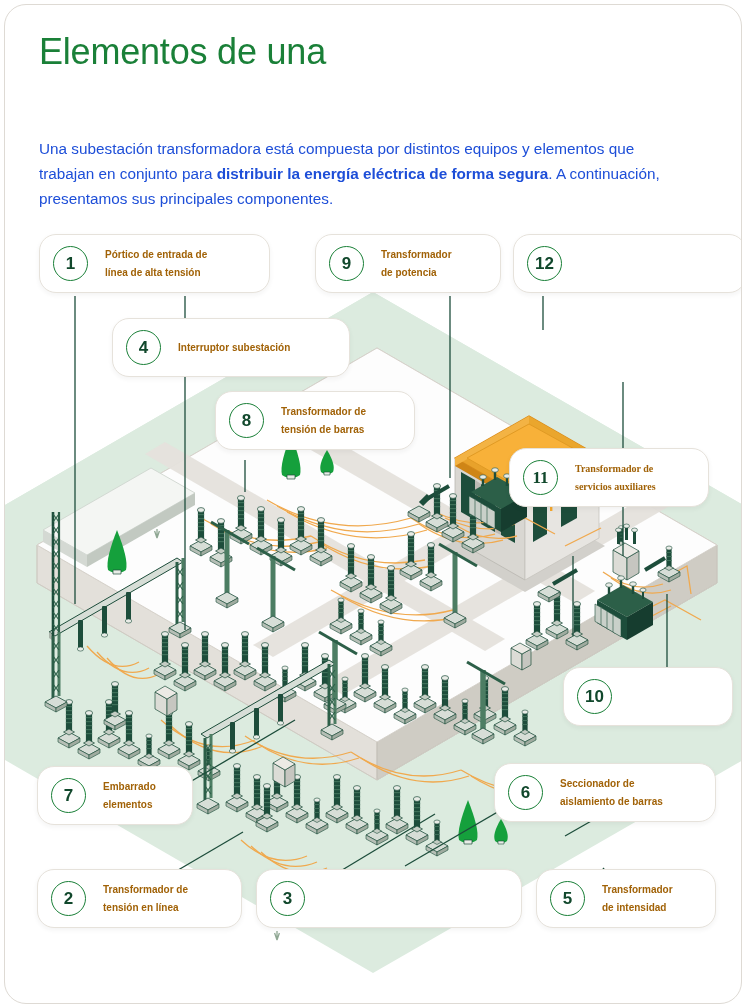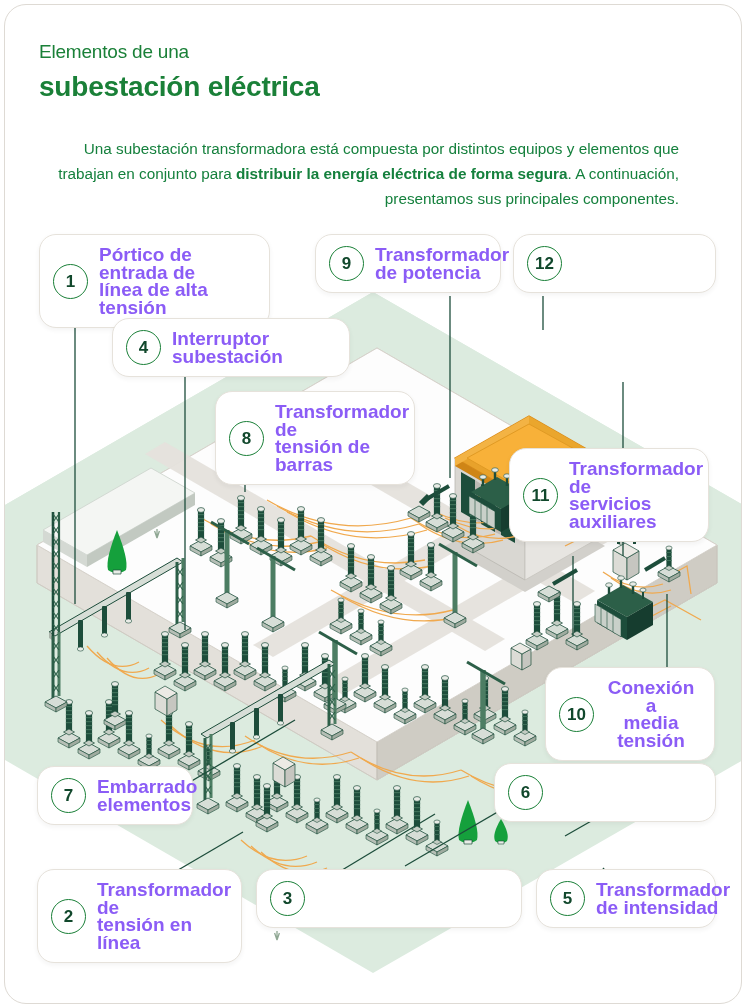--- a/index.html
+++ b/index.html
@@ -5,52 +5,51 @@
   html,body{margin:0;padding:0;background:#ffffff;}
   body{width:746px;height:1008px;overflow:hidden;
        font-family:"Liberation Sans","DejaVu Sans",sans-serif;}
 
   #card{position:absolute;left:4px;top:4px;width:738px;height:1000px;
         background:#fff;border:1px solid #dedad4;border-radius:22px;
         overflow:hidden;box-sizing:border-box;}
 
   
   #header{position:absolute;left:34px;top:30px;width:660px;}
-  .t-line1{font-size:19px;line-height:34px;color:#1a8038;font-weight:400;
+  .t-line1{font-size:36px;line-height:34px;color:#1a8038;font-weight:400;
            letter-spacing:-0.2px;}
   .t-line2{font-size:28px;line-height:36px;color:#1a8038;font-weight:700;
            letter-spacing:-0.2px;}
   #intro{position:absolute;left:34px;top:131px;width:640px;
-         font-size:15.3px;line-height:25px;color:#15803d;text-align:right;}
+         font-size:15.3px;line-height:25px;color:#1d4ed8;}
   #intro b{font-weight:700;}
 
   
   #illus{position:absolute;left:0;top:195px;width:738px;height:805px;}
   #illus svg{display:block;}
 
   
   .callout{position:absolute;display:flex;align-items:center;gap:11px;
            background:#ffffff;border:1px solid #e6e2db;border-radius:17px;
            padding:11px 17px 11px 13px;box-sizing:border-box;
            box-shadow:0 2px 5px rgba(40,40,40,.055);}
   .cnum{flex:none;width:33px;height:33px;border-radius:50%;
         border:1.7px solid #1a8038;color:#11482c;
         display:flex;align-items:center;justify-content:center;
         font-size:17px;font-weight:700;line-height:1;}
-  .clabel{color:#8b5cf6;font-size:19px;line-height:17.5px;
-          font-weight:600;white-space:pre-line;}
+  .clabel{color:#a16207;font-size:10px;line-height:17.5px;
+          font-weight:600;white-space:pre-line;margin-left:6px;}
 </style>
 </head>
 <body>
 
 <div id="card">
 
   <div id="header">
     <div class="t-line1">Elementos de una</div>
-    <div class="t-line2">subestación eléctrica</div>
   </div>
 
   <div id="intro"><span>Una subestación transformadora está compuesta por distintos equipos y elementos que trabajan en conjunto para </span><b>distribuir la energía eléctrica de forma segura</b><span>. A continuación, presentamos sus principales componentes.</span></div>
 
   <div id="illus">
   <svg width="738" height="805" viewBox="0 0 738 805" xmlns="http://www.w3.org/2000/svg">
     <defs>
 
       <g id="ins">
         <rect x="-3.1" y="-30" width="6.2" height="30" fill="#1d4d3b"></rect>
@@ -557,55 +556,55 @@
     <div class="clabel">Pórtico de entrada de
 línea de alta tensión</div>
   </div>
 
   <div class="callout" style="left:310px;top:229px;width:186px;">
     <div class="cnum">9</div>
     <div class="clabel">Transformador
 de potencia</div>
   </div>
 
-  <div class="callout" style="left:508px;top:229px;width:203px;align-items:flex-end;">
+  <div class="callout" style="left:508px;top:229px;width:233px;align-items:flex-end;">
     <div class="cnum">12</div>
   </div>
 
   <div class="callout" style="left:107px;top:313px;width:238px;">
     <div class="cnum">4</div>
     <div class="clabel">Interruptor subestación</div>
   </div>
 
   <div class="callout" style="left:210px;top:386px;width:200px;">
     <div class="cnum">8</div>
     <div class="clabel">Transformador de
 tensión de barras</div>
   </div>
 
-  <div class="callout" style="left:504px;top:443px;width:200px;">
+  <div class="callout" style="left:504px;top:443px;width:200px;font-family:Liberation Serif, serif;">
     <div class="cnum">11</div>
     <div class="clabel">Transformador de
 servicios auxiliares</div>
   </div>
 
-  <div class="callout" style="left:540px;top:662px;width:170px;text-align:center;">
+  <div class="callout" style="left:558px;top:662px;width:170px;">
     <div class="cnum">10</div>
-    <div class="clabel">Conexión a
-media tensión</div>
   </div>
 
   <div class="callout" style="left:32px;top:761px;width:156px;">
     <div class="cnum">7</div>
     <div class="clabel">Embarrado
 elementos</div>
   </div>
 
   <div class="callout" style="left:489px;top:758px;width:222px;">
     <div class="cnum">6</div>
+    <div class="clabel">Seccionador de
+aislamiento de barras</div>
   </div>
 
   <div class="callout" style="left:32px;top:864px;width:205px;">
     <div class="cnum">2</div>
     <div class="clabel">Transformador de
 tensión en línea</div>
   </div>
 
   <div class="callout" style="left:251px;top:864px;width:266px;">
     <div class="cnum">3</div>

